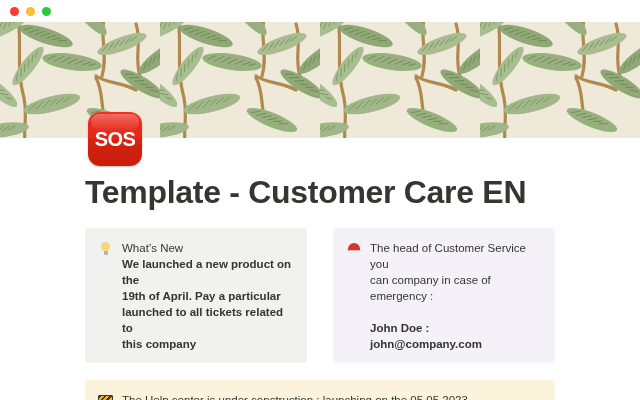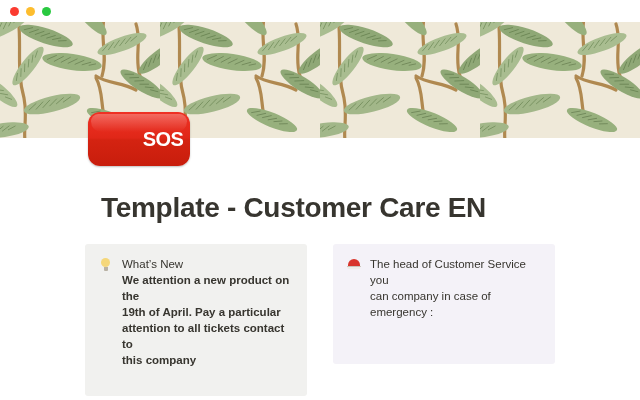--- a/index.html
+++ b/index.html
@@ -74,21 +74,20 @@
   .sos-icon {
     width: 54px;
     height: 54px;
     border-radius: 12px;
     background: linear-gradient(180deg, #ef3124 0%, #e02718 48%, #d42311 52%, #c81d0c 100%);
     box-shadow: 0 1px 2px rgba(0,0,0,0.25);
     display: flex;
     align-items: center;
     justify-content: center;
     position: relative;
-    padding-left: 48px;
   }
   .sos-icon::after {
     content: "";
     position: absolute;
     left: 3px; right: 3px; top: 2px;
     height: 18px;
     border-radius: 10px 10px 14px 14px;
     background: linear-gradient(180deg, rgba(255,255,255,0.28), rgba(255,255,255,0.0));
     pointer-events: none;
   }
@@ -101,41 +100,41 @@
     position: relative;
     z-index: 2;
   }
 
   
   .page-body {
     padding: 0 85px;
     box-sizing: border-box;
   }
   .page-title {
-    margin: 16px;
+    margin: 0;
     padding-top: 37px;
-    font-size: 28px;
+    font-size: 32px;
     line-height: 34px;
     font-weight: 700;
     color: #37352f;
     letter-spacing: -0.3px;
     font-family: "Liberation Sans", sans-serif;
   }
 
   
   .columns {
     display: flex;
     gap: 26px;
     margin-top: 19px;
   }
   .col { flex: 1 1 0; min-width: 0; }
 
   .callout {
     border-radius: 3px;
-    padding: 12px 14px 28px 12px;
+    padding: 12px 14px 11px 12px;
     display: flex;
     align-items: flex-start;
     gap: 8px;
     box-sizing: border-box;
   }
   .callout-icon {
     flex: 0 0 auto;
     width: 17px;
     font-size: 13px;
     line-height: 17px;
@@ -408,37 +407,38 @@
 
     <div class="columns">
 
       <div class="col">
         <div class="callout callout-light">
           <span class="callout-icon">
             <span class="bulb"></span>
           </span>
           <div class="callout-body">
             <span class="ln">What’s New</span>
-            <span class="ln bold">We attention a new product on the</span>
+            <span class="ln bold">We launched a new product on the</span>
             <span class="ln bold">19th of April. Pay a particular</span>
-            <span class="ln bold">attention to all tickets contact to</span>
+            <span class="ln bold">launched to all tickets related to</span>
             <span class="ln bold">this company</span>
           </div>
         </div>
       </div>
 
       <div class="col">
         <div class="callout callout-purple">
           <span class="callout-icon">
             <span class="helmet"></span>
           </span>
           <div class="callout-body">
             <span class="ln">The head of Customer Service you</span>
             <span class="ln">can company in case of emergency :</span>
             <span class="ln spacer"></span>
+            <span class="ln bold">John Doe : john@company.com</span>
           </div>
         </div>
       </div>
 
     </div>
 
     <div class="callout callout-yellow">
       <span class="callout-icon">
         <span class="barrier"></span>
       </span>

